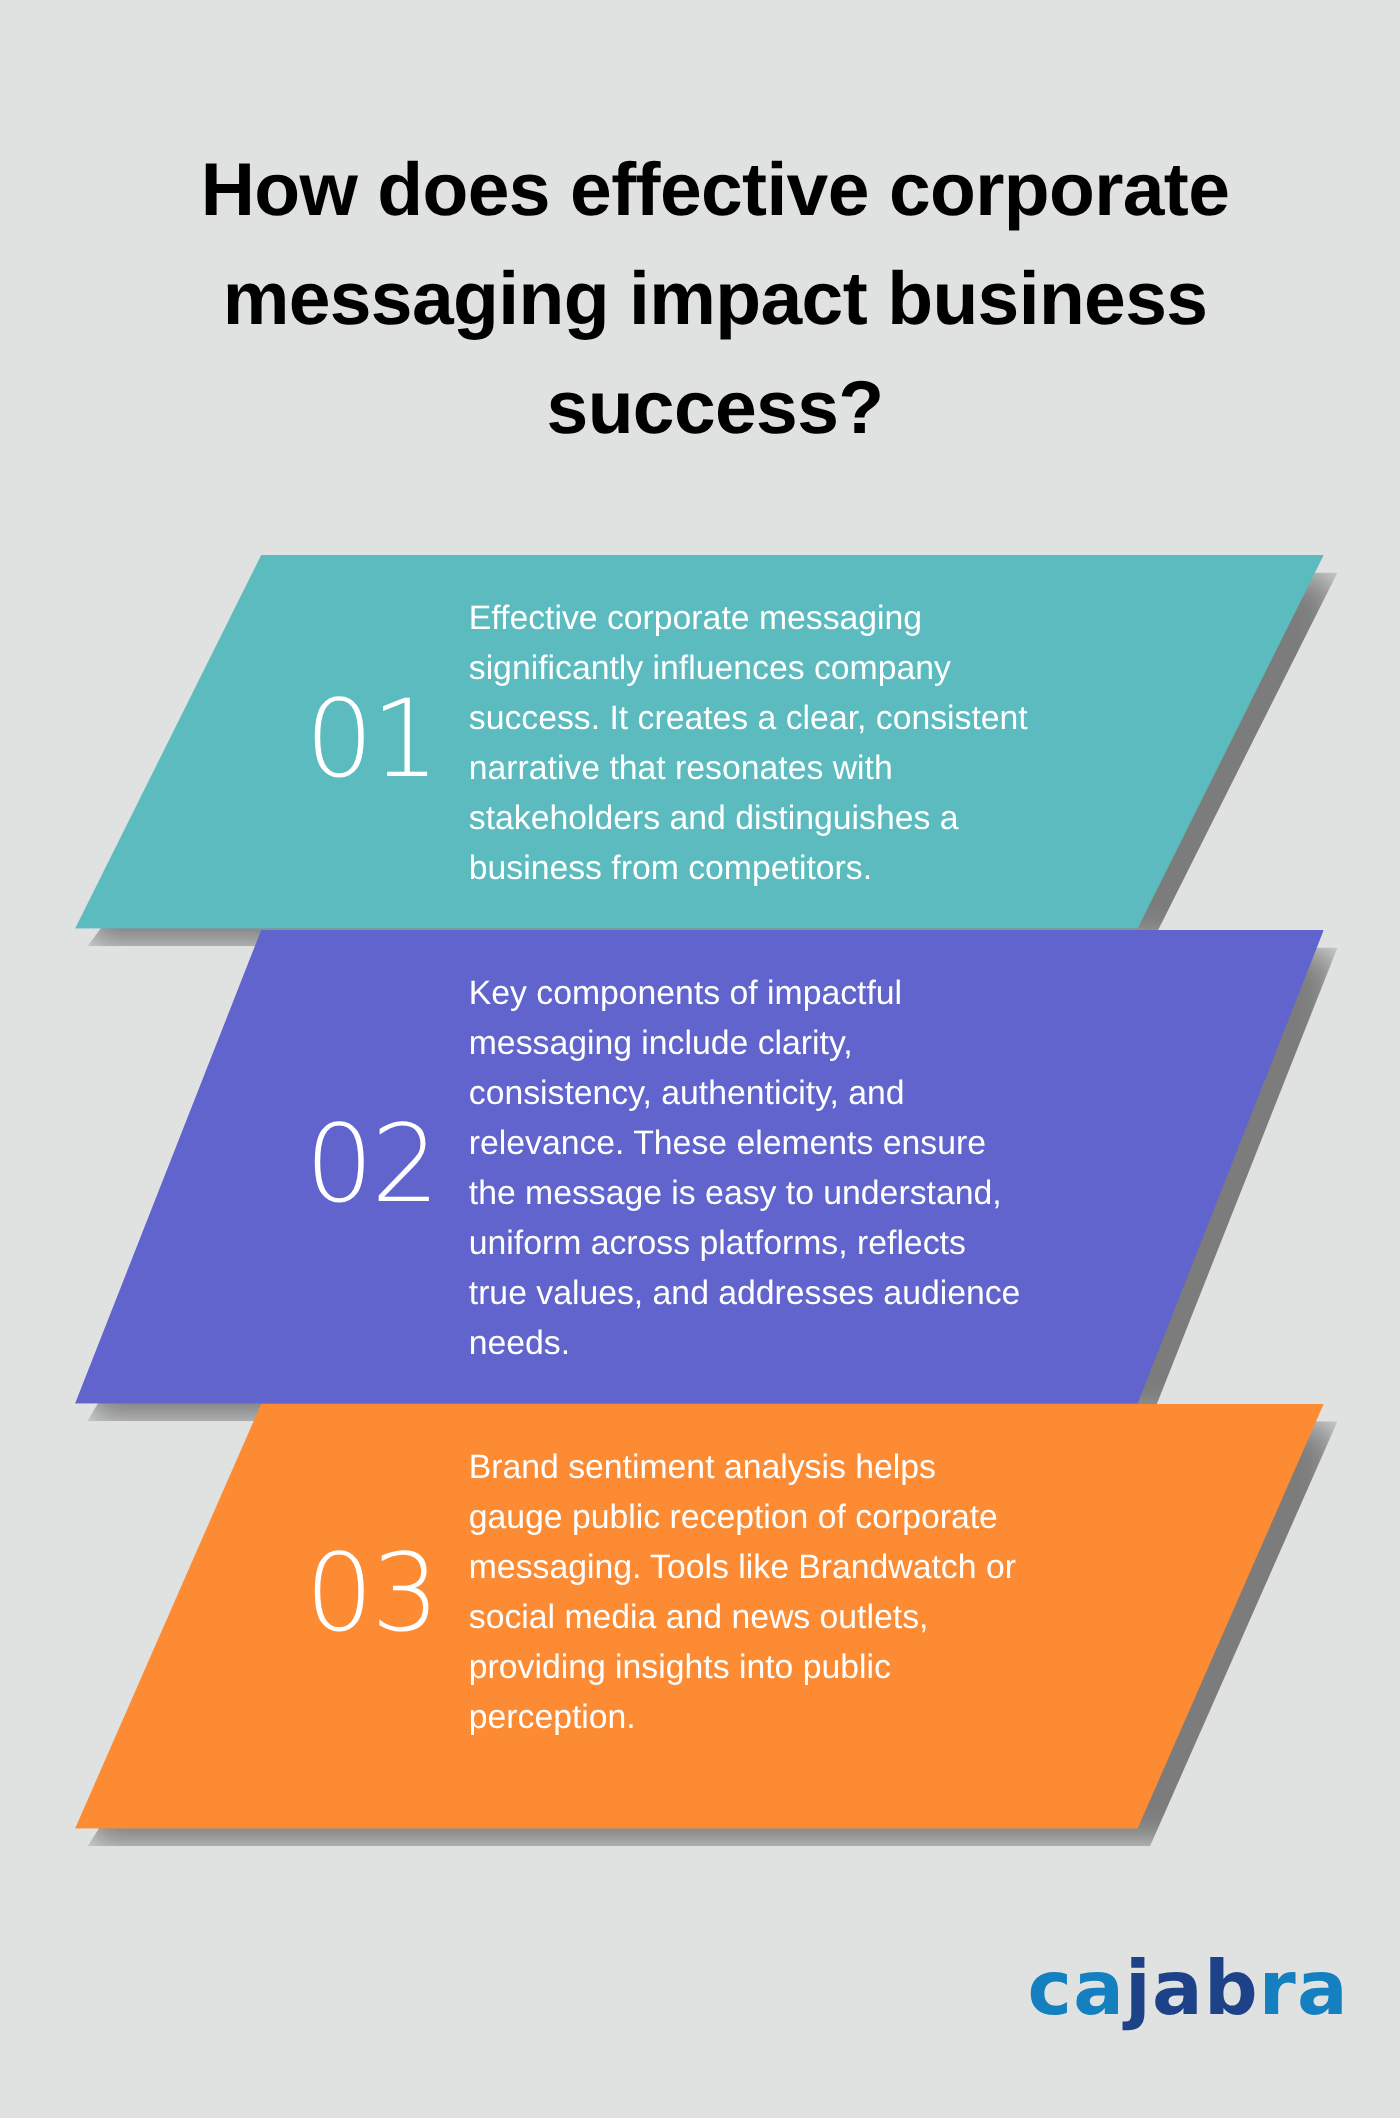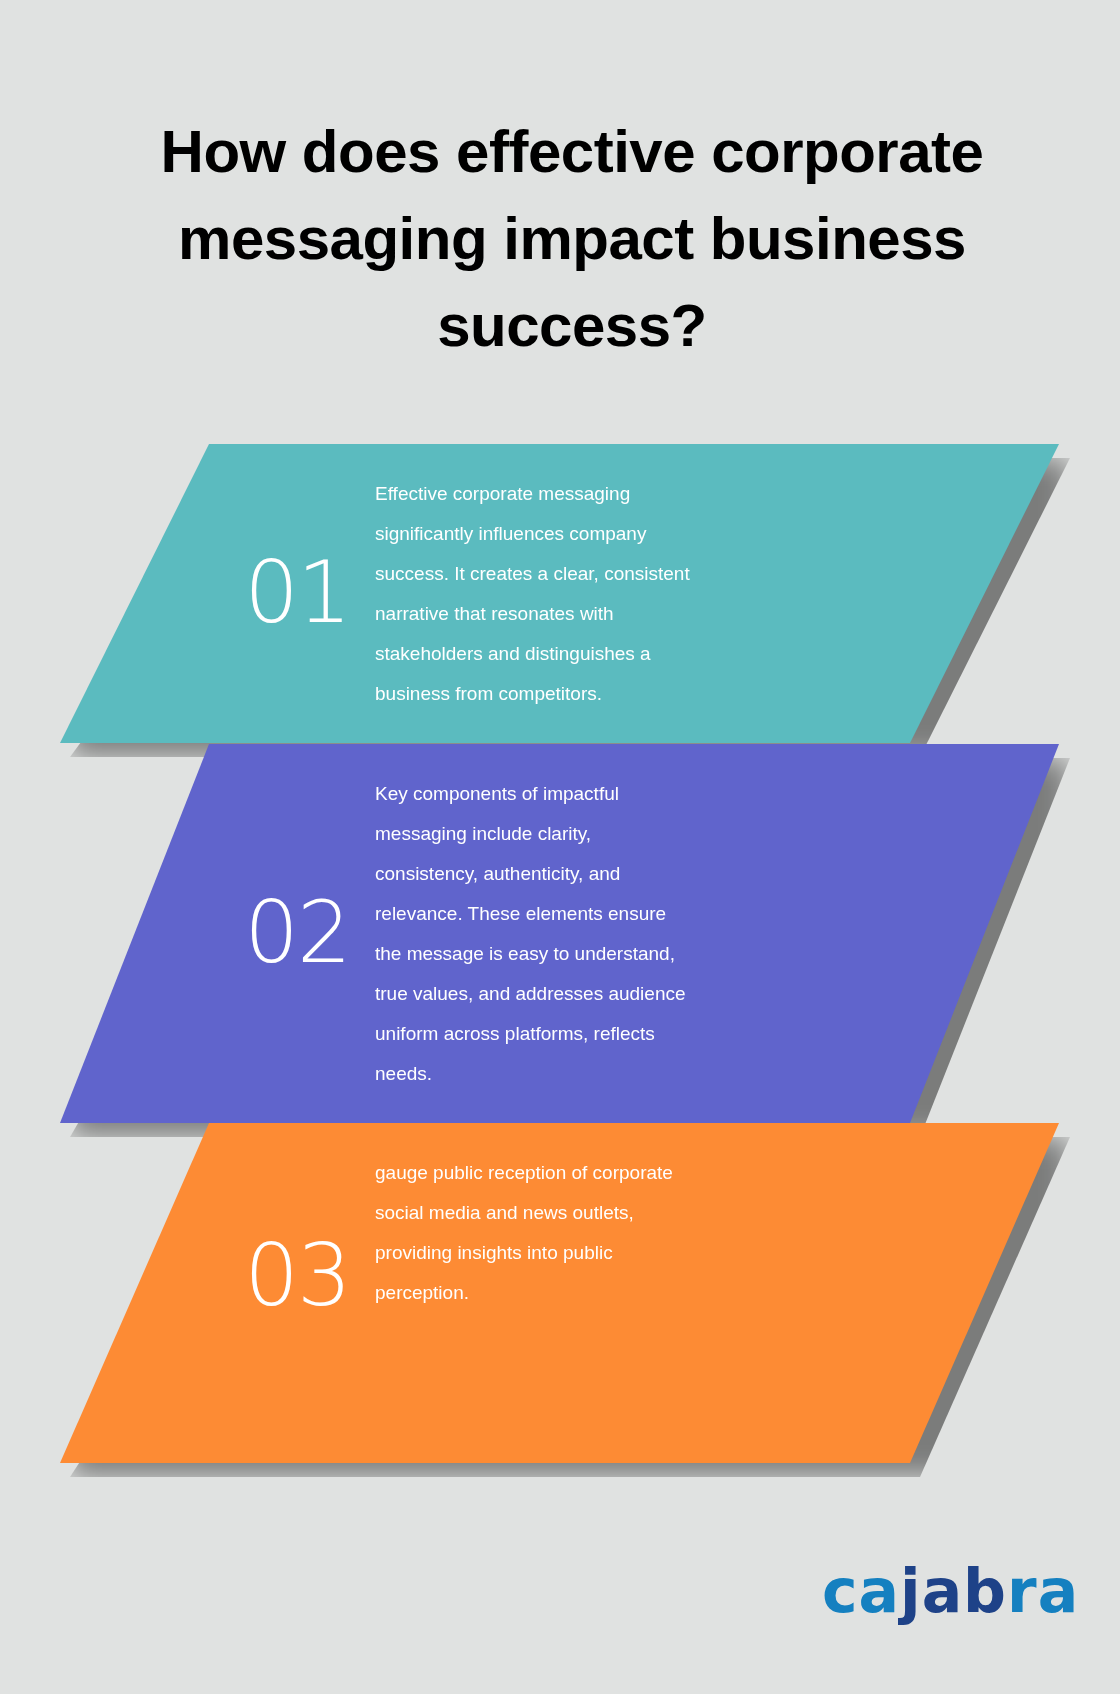--- a/index.html
+++ b/index.html
@@ -3,21 +3,21 @@
 <meta charset="utf-8">
 <style>
   html, body { margin:0; padding:0; }
   body { width:1120px; height:1694px; background:#e0e2e1; position:relative; overflow:hidden; font-family:"Liberation Sans", "DejaVu Sans", sans-serif; }
   .title { position:absolute; left:0; top:108px; width:1120px; text-align:center; font-weight:bold; font-size:60px; line-height:87px; color:#000; letter-spacing:-0.5px;padding-left:12px; }
   .title span { display:block; }
   .card-wrap { position:absolute; left:0; width:1120px; }
   .shadow { position:absolute; background:rgba(0,0,0,0.45); filter:blur(14px); }
   .card { position:absolute; }
   .num { position:absolute; left:220px; width:116px; text-align:center; color:#fff; font-family:"DejaVu Sans", sans-serif; font-weight:200; font-size:86px; letter-spacing:-2px;margin-left:19px; -webkit-text-stroke:0; }
-  .body { position:absolute; left:375px; color:#fff; font-size:19px; line-height:40px; }
+  .body { position:absolute; left:375px; color:#fff; font-size:27px; line-height:40px; }
   .body span { display:block; white-space:nowrap; }
   .logo { position:absolute; left:822px; top:1556px; font-family:"DejaVu Sans", sans-serif; font-weight:bold; font-size:60px; letter-spacing:1px; }
   .logo .l { color:#1580c0; }
   .logo .d { color:#1e4288; }
 </style>
 </head>
 <body>
 
 <div class="title">
   <span>How does effective corporate</span>
@@ -42,31 +42,33 @@
 <div class="card-wrap" style="top:744px;height:379px;">
   <div class="shadow" style="left:70px;top:14px;width:1000px;height:379px;clip-path:polygon(22% 0,100% 0,85% 100%,0 100%);"></div>
   <div class="card" style="left:60px;top:0;width:999px;height:379px;background:#6064cc;clip-path:polygon(149px 0,999px 0,850px 379px,0 379px);"></div>
   <div class="num" style="top:138px;">02</div>
   <div class="body" style="top:30px;">
     <span>Key components of impactful</span>
     <span>messaging include clarity,</span>
     <span>consistency, authenticity, and</span>
     <span>relevance. These elements ensure</span>
     <span>the message is easy to understand,</span>
+    <span>uniform across platforms, reflects</span>
     <span>true values, and addresses audience</span>
-    <span>uniform across platforms, reflects</span>
     <span>needs.</span>
   </div>
 </div>
 
 <div class="card-wrap" style="top:1123px;height:340px;">
   <div class="shadow" style="left:70px;top:14px;width:1000px;height:340px;clip-path:polygon(22% 0,100% 0,85% 100%,0 100%);"></div>
   <div class="card" style="left:60px;top:0;width:999px;height:340px;background:#fd8b34;clip-path:polygon(149px 0,999px 0,850px 340px,0 340px);"></div>
   <div class="num" style="top:102px;">03</div>
   <div class="body" style="top:30px;">
+    <span>Brand sentiment analysis helps</span>
     <span>gauge public reception of corporate</span>
+    <span>messaging. Tools like Brandwatch or</span>
     <span>social media and news outlets,</span>
     <span>providing insights into public</span>
     <span>perception.</span>
   </div>
 </div>
 
 <div class="logo"><span class="l">ca</span><span class="d">jab</span><span class="l">ra</span></div>
 
 </body></html>

